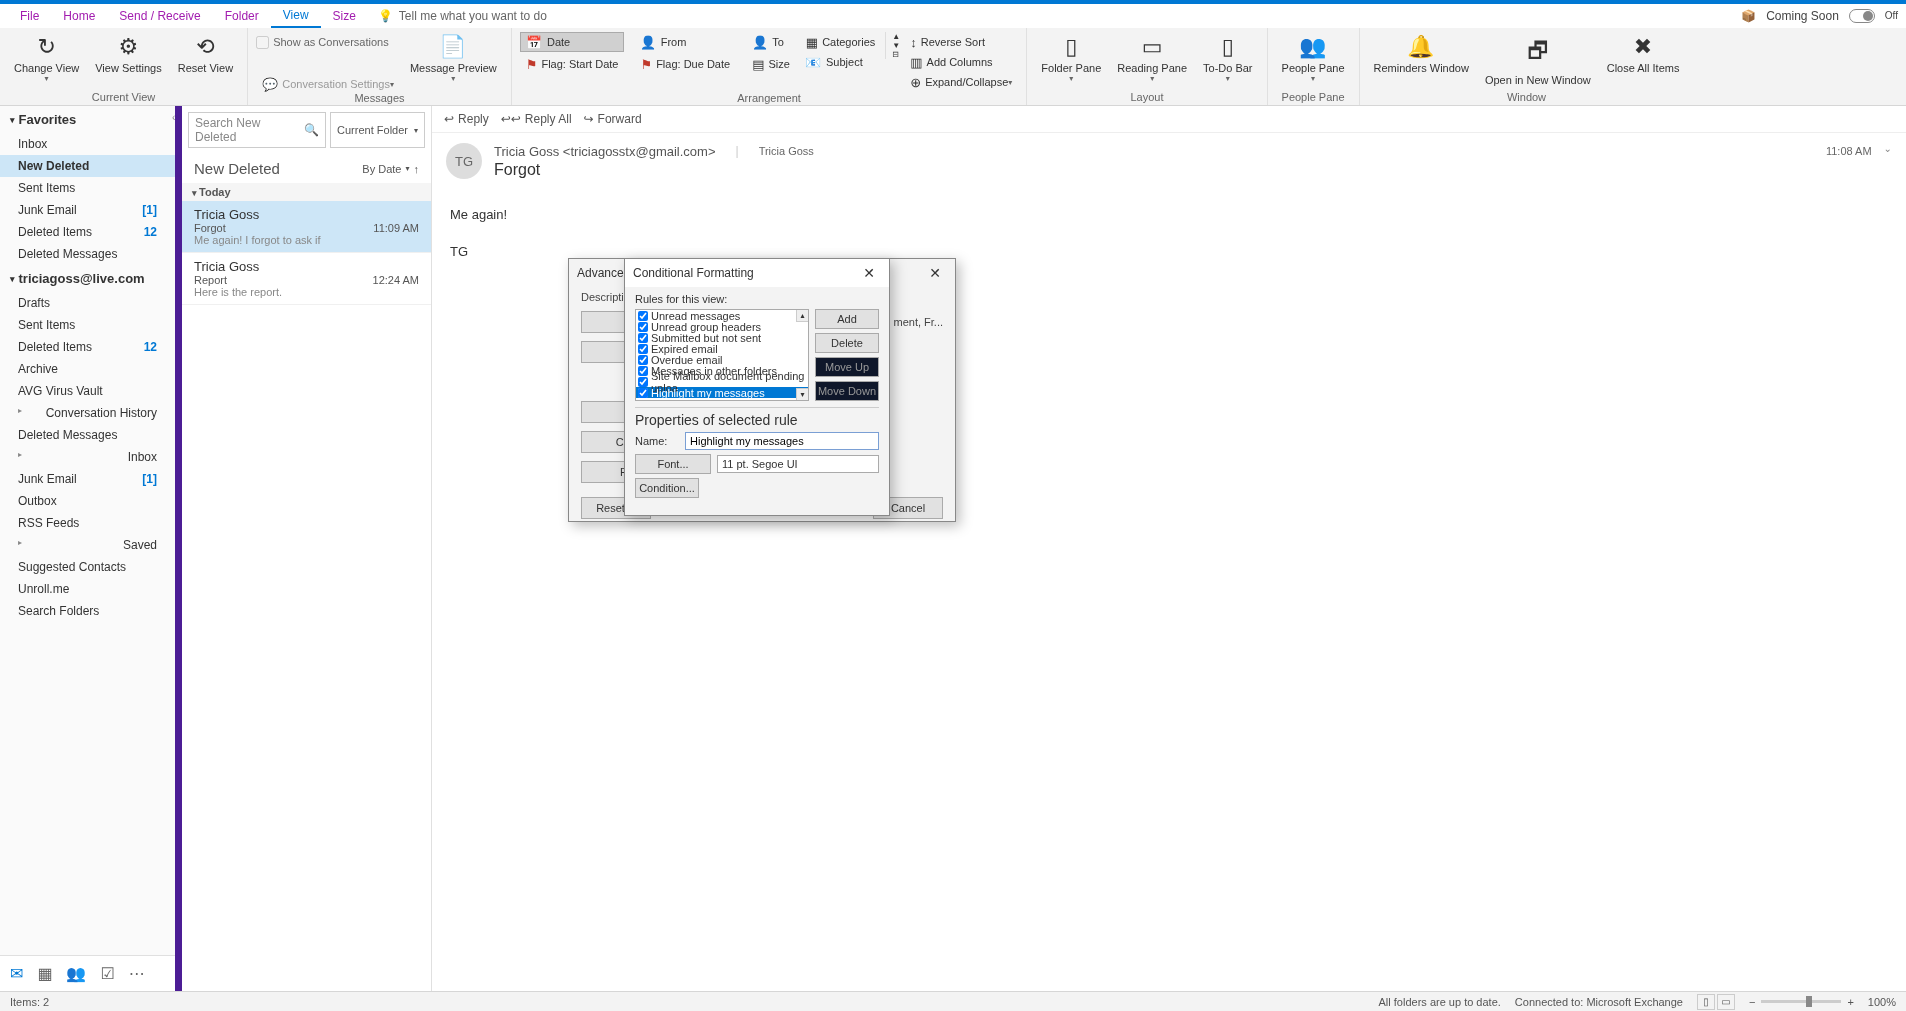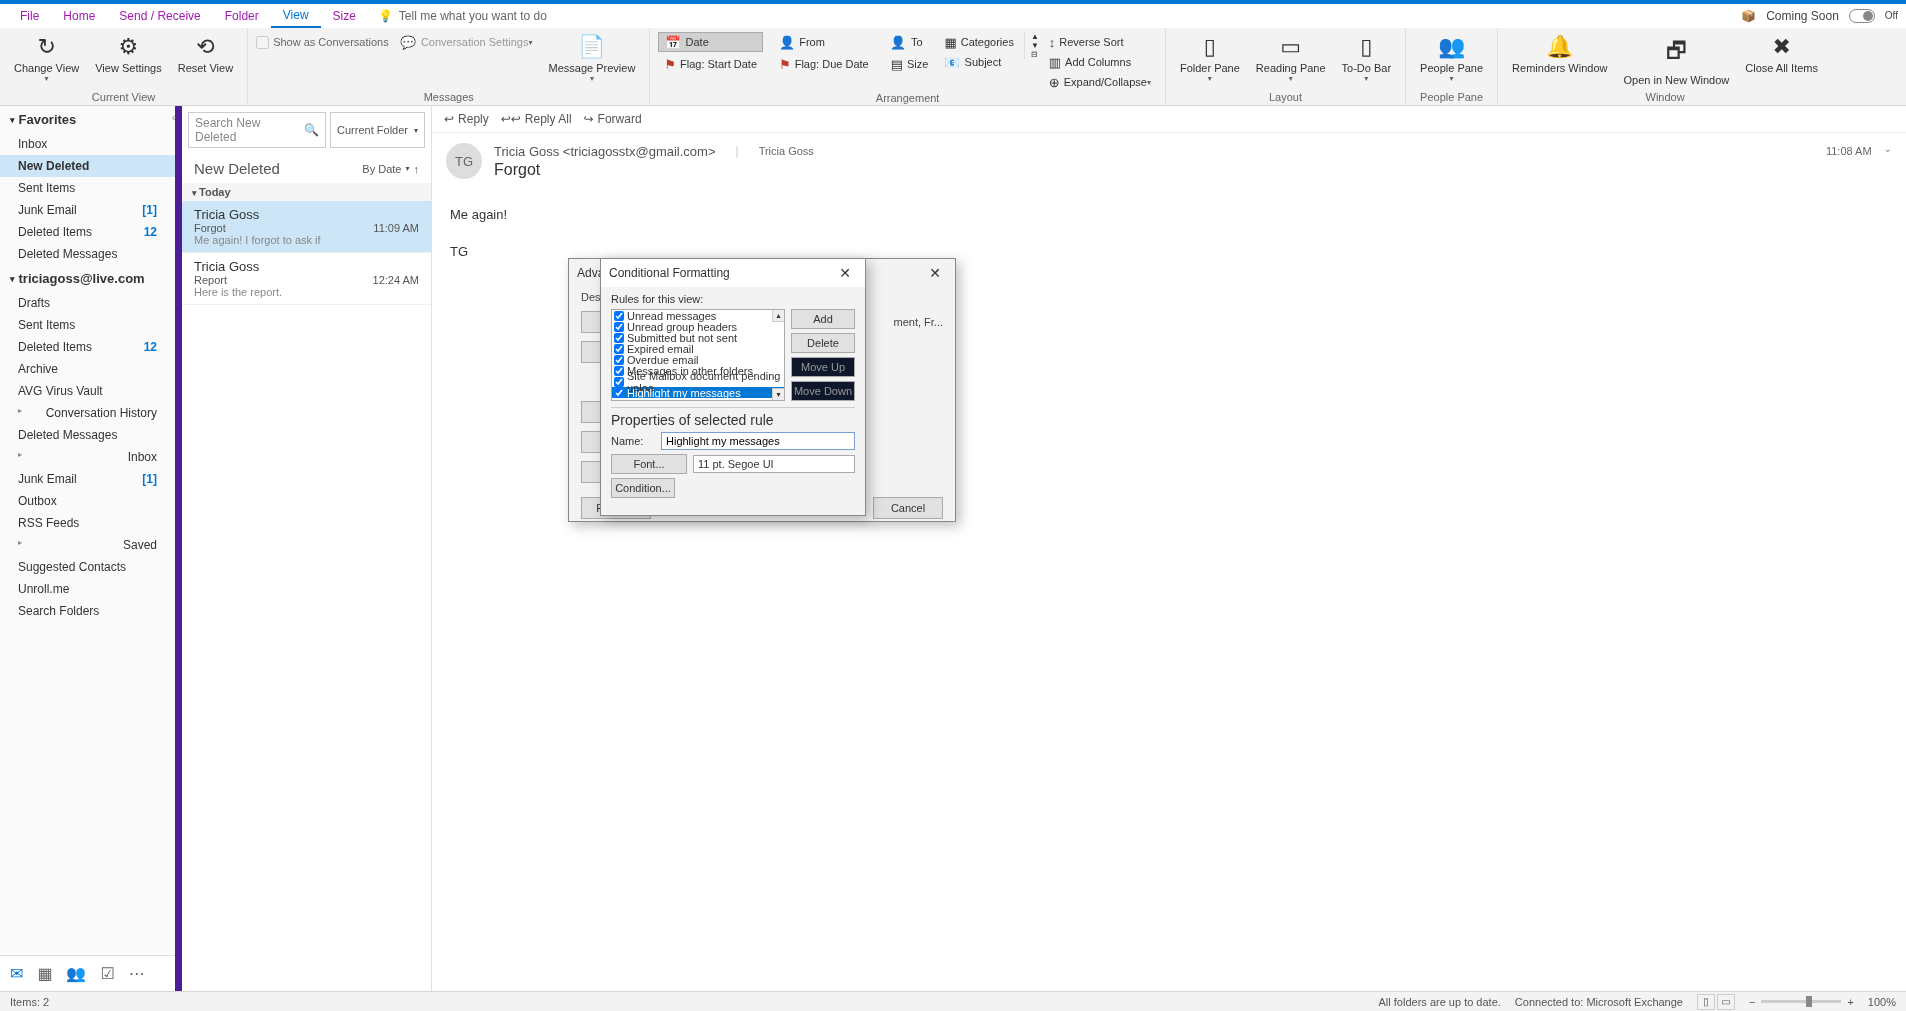--- a/index.html
+++ b/index.html
@@ -60,21 +60,21 @@
 .dialog { position: absolute; background: #fff; border: 1px solid #888; box-shadow: 4px 4px 12px rgba(0,0,0,.25); }
 .dialog-title { height: 28px; display: flex; align-items: center; justify-content: space-between; padding: 0 8px; font-size: 12px; }
 .dialog .close { font-size: 14px; cursor: pointer; padding: 0 6px; }
 .adv-view { left: 568px; top: 258px; width: 388px; height: 264px; background: #f3f3f3; }
 .adv-view .row { display: flex; align-items: center; padding: 4px 12px; gap: 8px; }
 .adv-view .lbl { font-size: 11px; color: #444; }
 .adv-view .btn { border: 1px solid #aaa; background: #e1e1e1; padding: 4px 14px; font-size: 11px; cursor: pointer; min-width: 110px; text-align: center; }
 .adv-view .val { font-size: 11px; color: #444; }
 .adv-view .footer { display: flex; justify-content: flex-end; gap: 8px; padding: 10px 12px; }
 
-.cond-fmt { left: 600px; top: 258px; width: 266px; height: 258px; background: #f3f3f3; z-index: 10; }
+.cond-fmt { left: 624px; top: 258px; width: 266px; height: 258px; background: #f3f3f3; z-index: 10; }
 .cond-fmt .body { padding: 6px 10px; }
 .cond-fmt .rules-label { font-size: 11px; margin-bottom: 4px; }
 .cond-fmt .rules-area { display: flex; gap: 6px; }
 .cond-fmt .rules-list { flex: 1; background: #fff; border: 1px solid #aaa; height: 92px; overflow: hidden; font-size: 11px; position: relative; }
 .cond-fmt .rules-list .scroll-up { position: absolute; right: 0; top: 0; width: 12px; height: 12px; background: #eee; border-left: 1px solid #ccc; border-bottom: 1px solid #ccc; text-align: center; font-size: 8px; line-height: 12px; }
 .cond-fmt .rules-list .scroll-down { position: absolute; right: 0; bottom: 0; width: 12px; height: 12px; background: #eee; border-left: 1px solid #ccc; border-top: 1px solid #ccc; text-align: center; font-size: 8px; line-height: 12px; }
 .cond-fmt .rule-item { display: flex; align-items: center; padding: 0 2px; height: 11px; }
 .cond-fmt .rule-item input { margin-right: 3px; width: 10px; height: 10px; }
 .cond-fmt .rule-item.sel { background: #0078d4; color: #fff; }
 .cond-fmt .side-btns { display: flex; flex-direction: column; gap: 4px; }
@@ -139,21 +139,21 @@
         </div>
       <div class="ribbon-btn-big">
           <span class="icon">⟲</span>
           <span>Reset View</span>
         </div>
     </div>
     <div class="group-label">Current View</div>
   </div>
   <div class="ribbon-group">
     <div class="group-content">
-      <div style="display:flex;flex-direction:row;gap:6px;">
+      <div style="display:flex;flex-direction:column;gap:22px;">
         <label class="checkbox-row">
             <input type="checkbox" disabled="" style="">
             <span>Show as Conversations</span>
           </label>
         <div class="ribbon-btn-small dropdown-arrow" style="color:#999;">
             <span class="icon">💬</span>
             <span>Conversation Settings</span>
           </div>
       </div>
       <div class="ribbon-btn-big dropdown-arrow">

